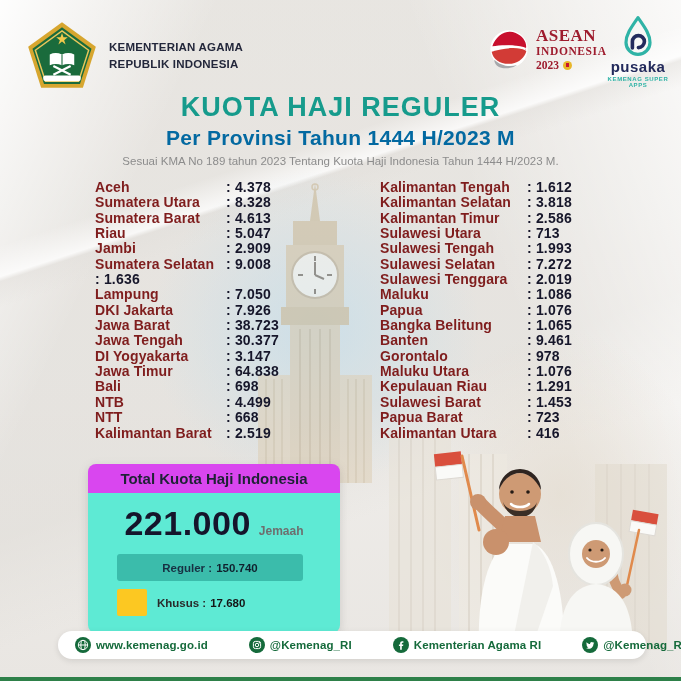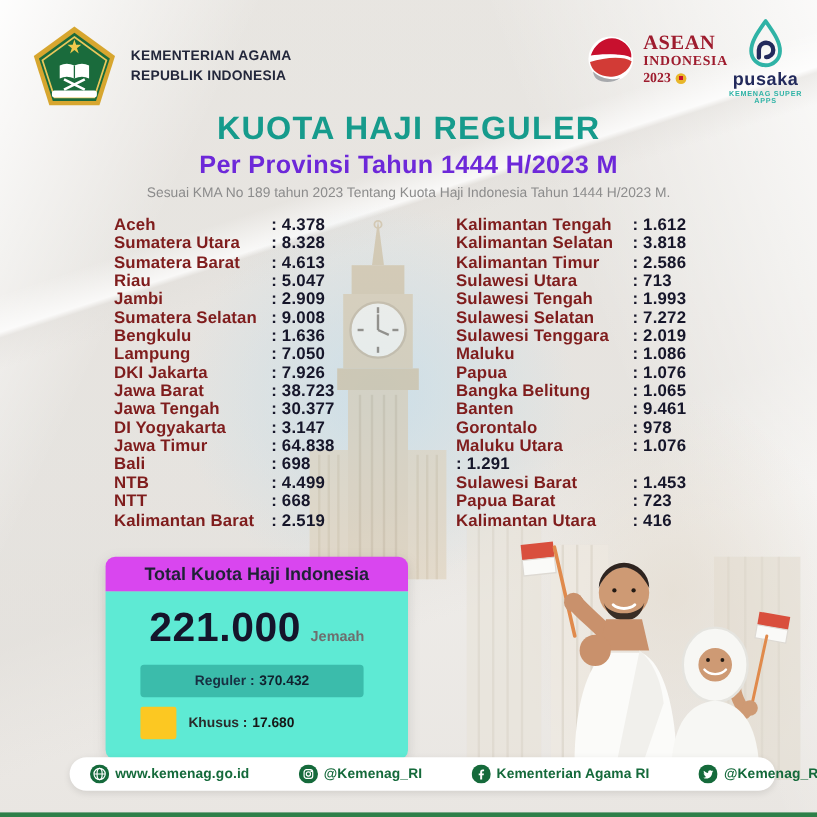--- a/index.html
+++ b/index.html
@@ -34,21 +34,21 @@
   .asean-l2{font-size:11.5px;font-weight:700;margin-top:2px;letter-spacing:.6px;}
   .asean-l3{font-size:11.5px;font-weight:700;margin-top:2px;display:flex;align-items:center;gap:4px;}
   .asean-emblem{width:9px;height:9px;border-radius:50%;background:radial-gradient(circle at 50% 45%, #C8102E 0 28%, #E8B62A 30% 100%);display:inline-block;}
   .pusaka{position:absolute;left:606px;top:15px;width:64px;text-align:center;z-index:2;}
   .pusaka-name{font-size:15px;font-weight:700;color:#232A5C;letter-spacing:.5px;margin-top:1px;}
   .pusaka-tag{font-size:6px;font-weight:700;color:#2FB3A6;letter-spacing:.6px;margin-top:1px;}
 
   
   .title-wrap{position:absolute;left:0;right:0;top:92px;text-align:center;z-index:2;}
   .title-main{font-size:27px;font-weight:800;color:#169B8C;letter-spacing:1px;}
-  .title-sub{font-size:21px;font-weight:800;color:#6d28d9;margin-top:3px;letter-spacing:.3px;}
+  .title-sub{font-size:21px;font-weight:800;color:#0369a1;margin-top:3px;letter-spacing:.3px;}
   .title-note{font-size:11.5px;font-weight:500;color:#8C8C8C;margin-top:5px;}
 
   
   .qcol{position:absolute;top:179px;z-index:2;}
   .qcol-left{left:95px;width:255px;}
   .qcol-right{left:380px;width:265px;}
   .q-row{display:flex;align-items:baseline;height:15.35px;font-size:14px;}
   .q-name{color:#7f1d1d;font-weight:600;letter-spacing:.1px;}
   .qcol-left .q-name{width:131px;flex:0 0 131px;}
   .qcol-right .q-name{width:147px;flex:0 0 147px;}
@@ -278,21 +278,20 @@
 
       <div class="q-row">
         <span class="q-name">Sumatera Selatan</span>
         <span class="q-val">
           <span class="q-colon">:</span>
           <span>9.008</span>
         </span>
       </div>
 
       <div class="q-row">
-        <span class="q-name">Bengkulu</span>
         <span class="q-val">
           <span class="q-colon">:</span>
           <span>1.636</span>
         </span>
       </div>
 
       <div class="q-row">
         <span class="q-name">Lampung</span>
         <span class="q-val">
           <span class="q-colon">:</span>
@@ -472,20 +471,21 @@
 
       <div class="q-row">
         <span class="q-name">Maluku Utara</span>
         <span class="q-val">
           <span class="q-colon">:</span>
           <span>1.076</span>
         </span>
       </div>
 
       <div class="q-row">
+        <span class="q-name">Kepulauan Riau</span>
         <span class="q-val">
           <span class="q-colon">:</span>
           <span>1.291</span>
         </span>
       </div>
 
       <div class="q-row">
         <span class="q-name">Sulawesi Barat</span>
         <span class="q-val">
           <span class="q-colon">:</span>
@@ -511,21 +511,21 @@
     </div>
 
   <div class="total-box">
     <div class="tb-header">Total Kuota Haji Indonesia</div>
     <div class="tb-body">
       <div class="tb-total">
         <span class="tb-big">221.000</span><span class="tb-unit">Jemaah</span>
       </div>
       <div class="tb-reguler">
         <span class="lbl">Reguler :</span>
-        <span class="val">370.432</span>
+        <span class="val">150.740</span>
       </div>
       <div class="tb-khusus">
         <span class="tb-square"></span>
         <span class="tb-khusus-text">
           <span class="lbl">Khusus :</span>
           <span class="val">17.680</span>
         </span>
       </div>
     </div>
   </div>

